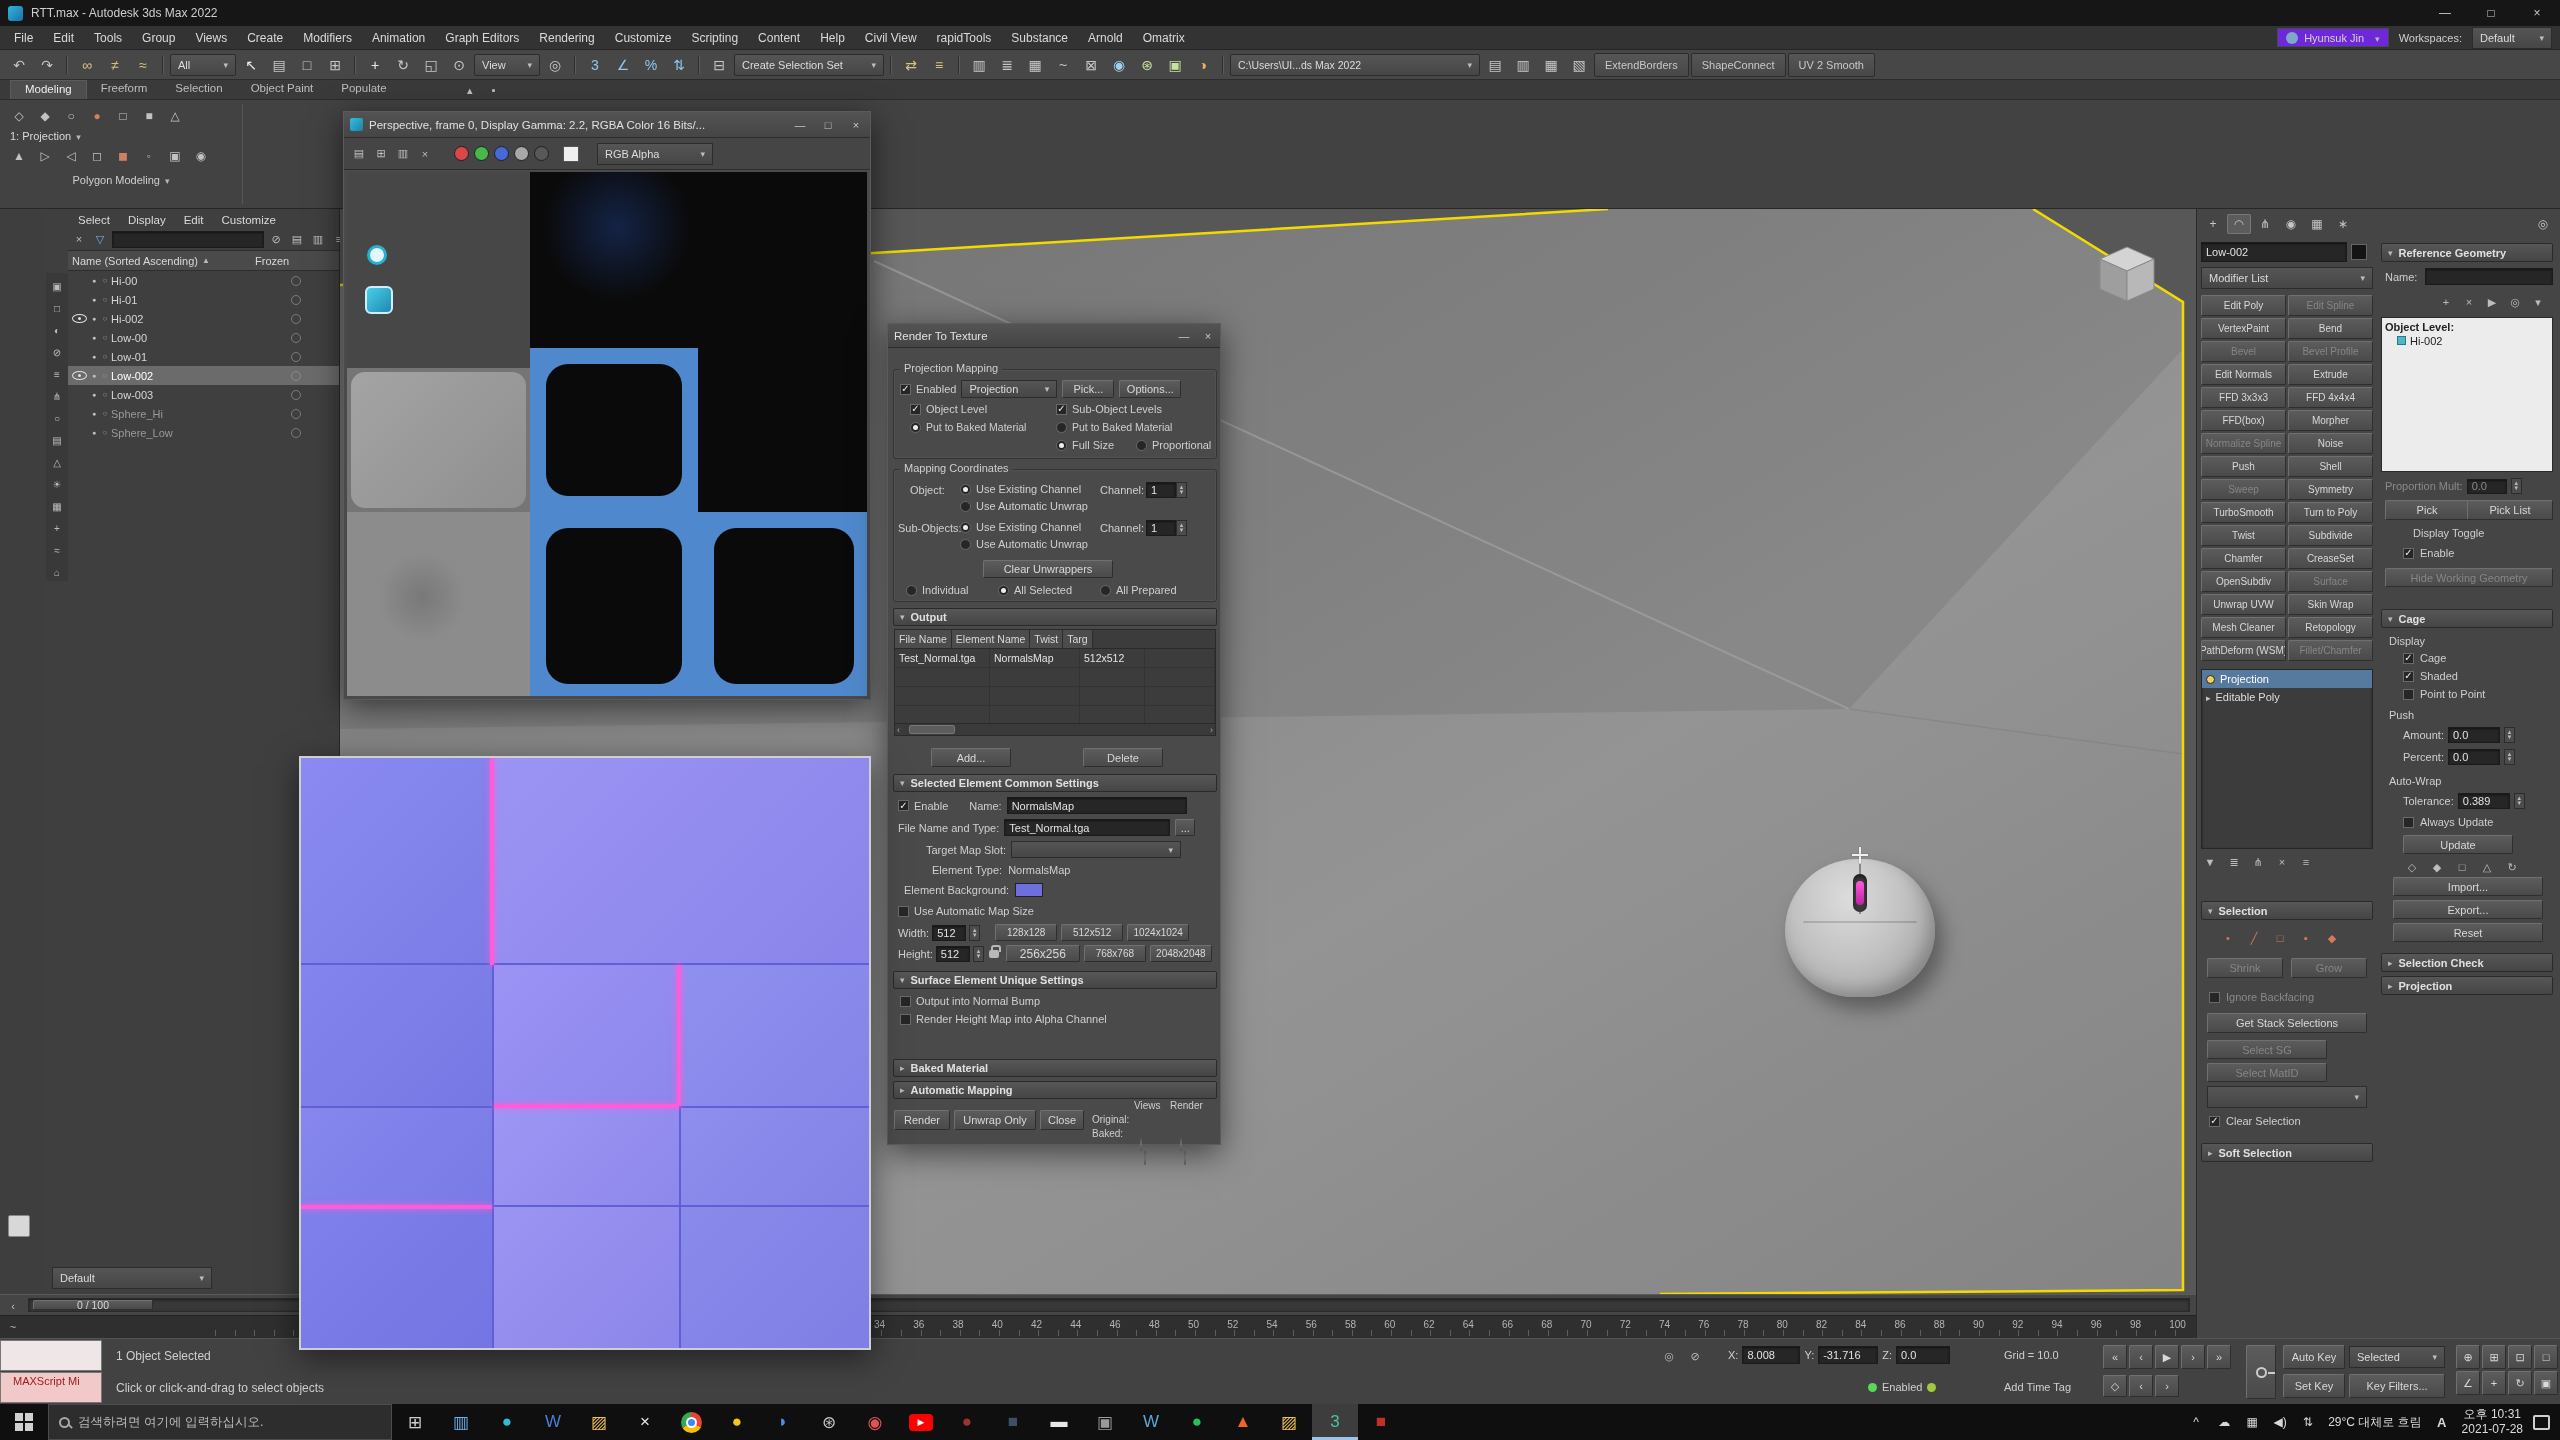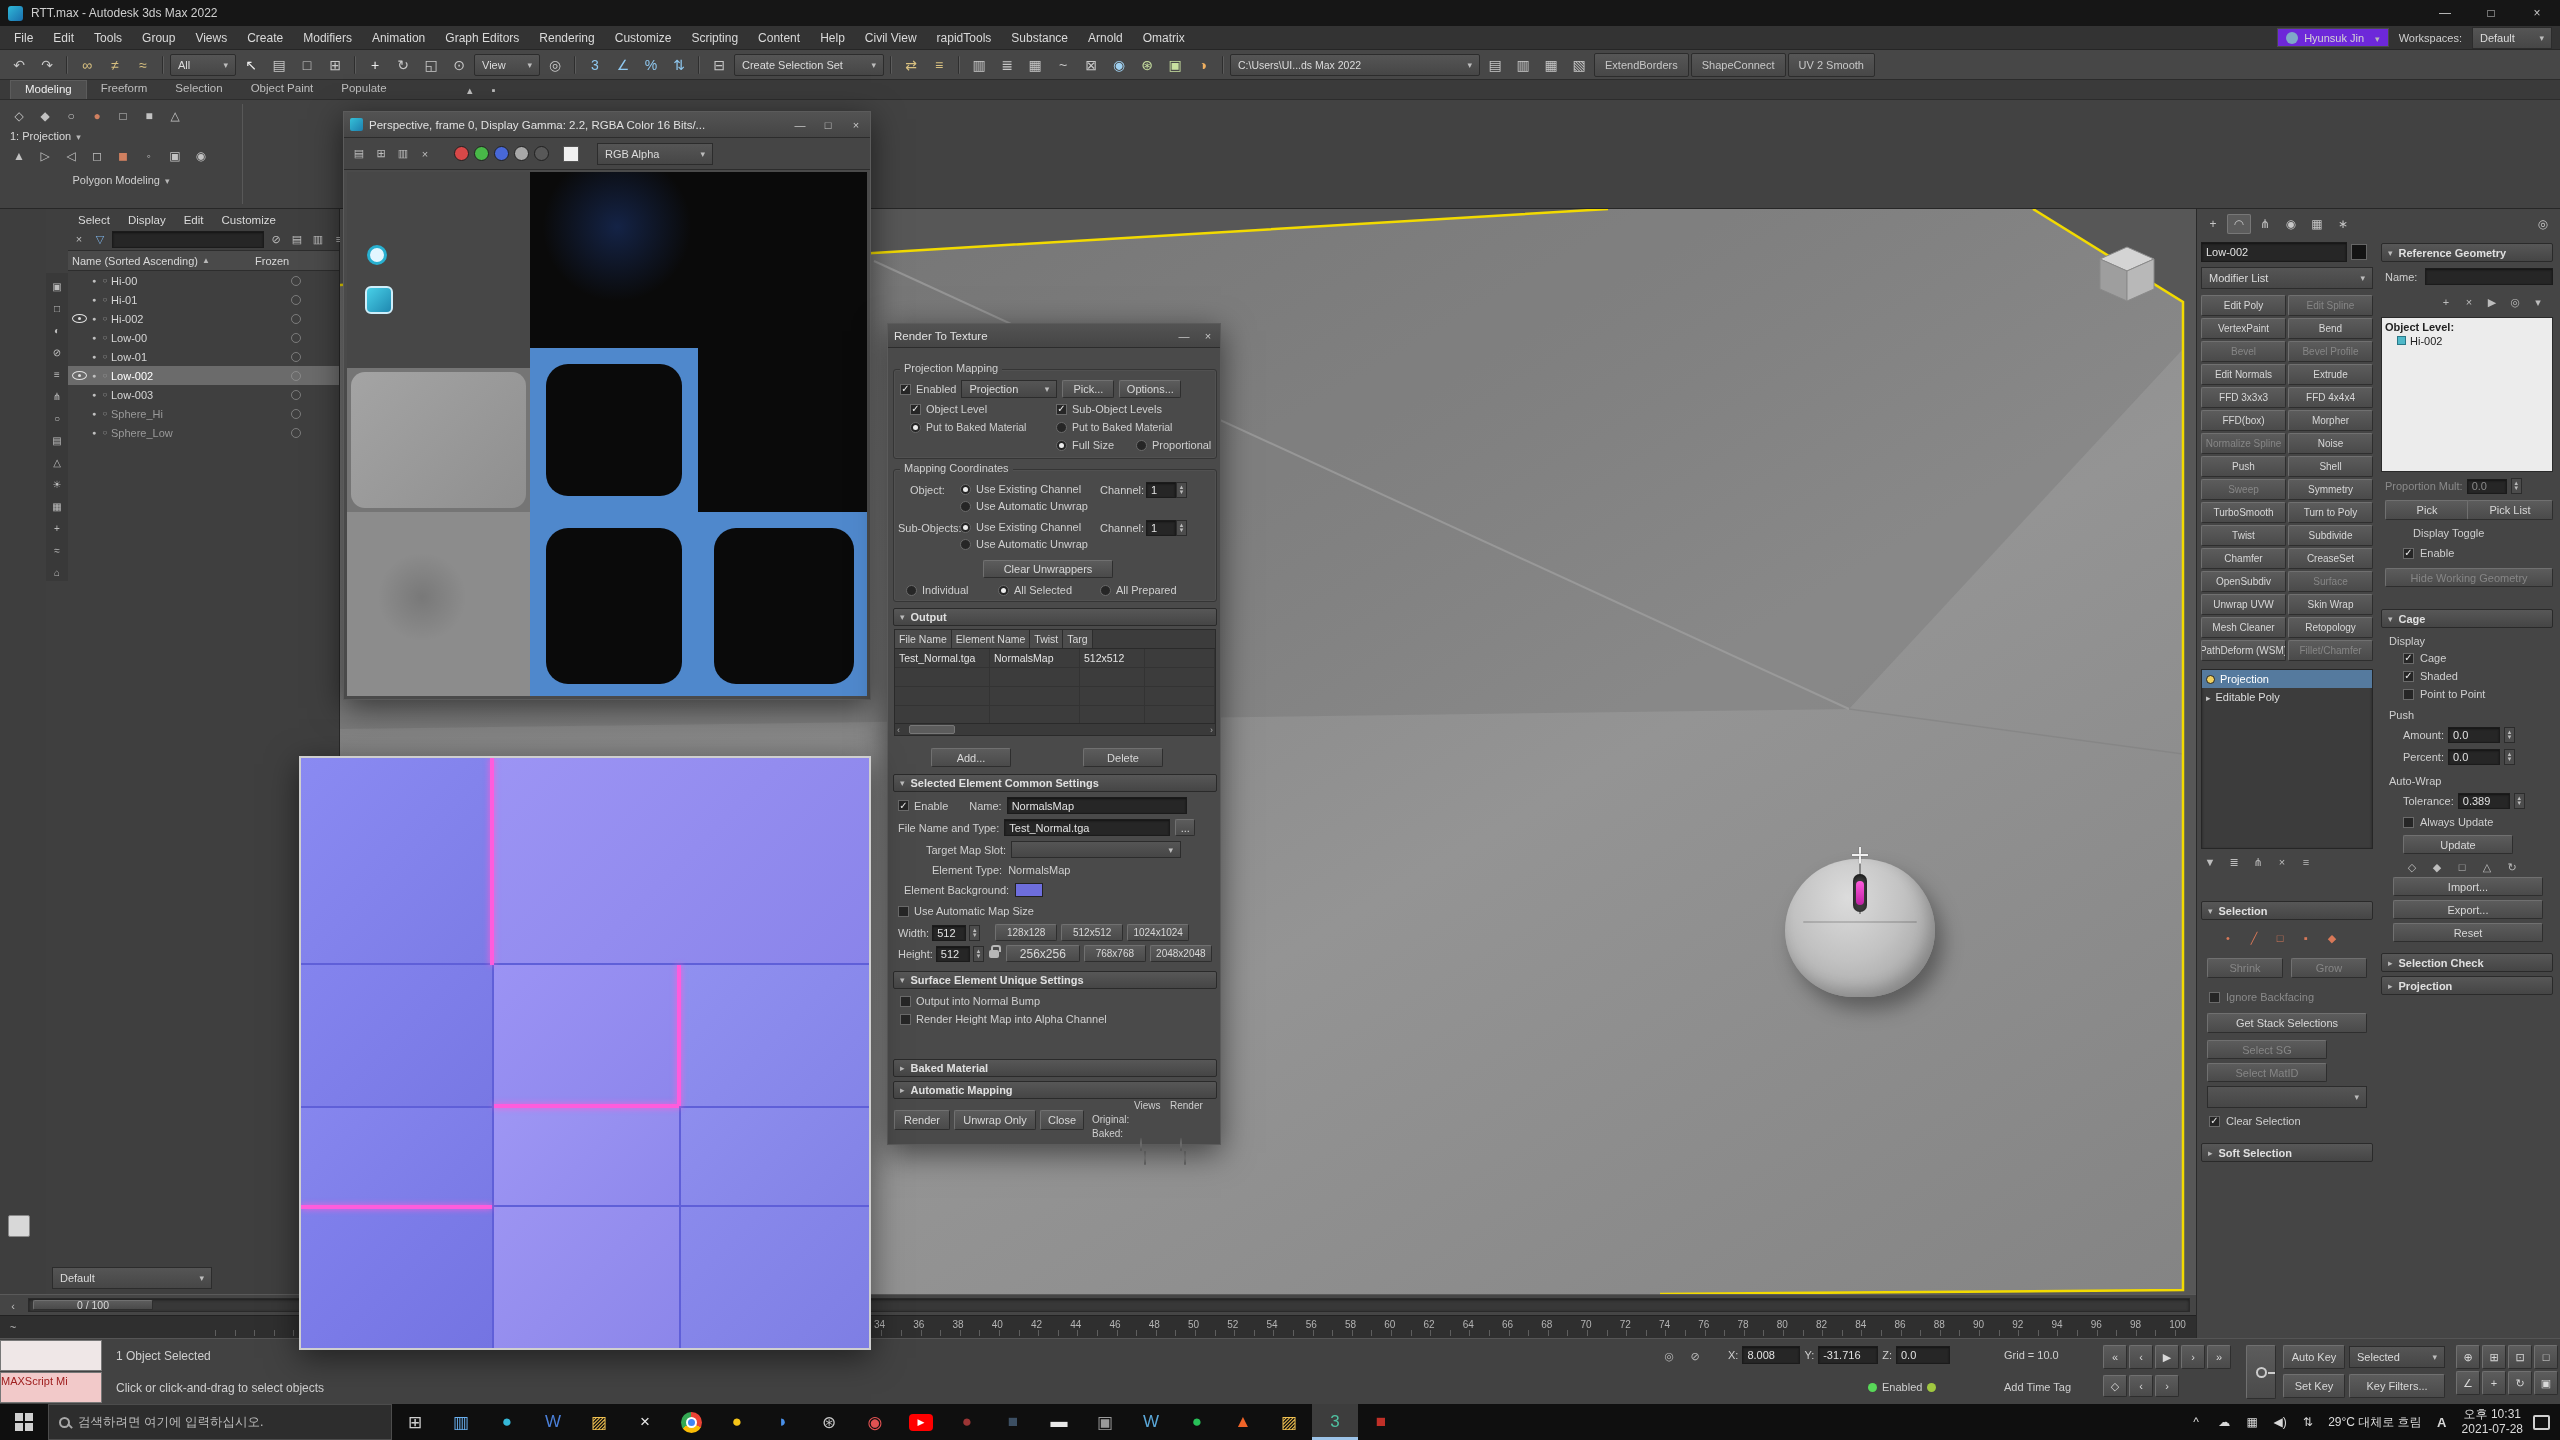--- a/index.html
+++ b/index.html
@@ -931,21 +931,21 @@
         <span class="rnum">92</span>
         <span class="rnum">94</span>
         <span class="rnum">96</span>
         <span class="rnum">98</span>
         <span class="rnum">100</span>
       </div>
   </div>
 
   <div class="abs statusbar" style="left:0;top:1338px;width:2560px;height:66px">
     <div class="abs" style="left:0;top:1px;width:102px;height:31px;background:#efe7e7;border:1px solid #777"></div>
-    <div class="abs" style="left:0;top:33px;width:102px;height:31px;background:#f2c9c9;border:1px solid #777;color:#a02020;font-size:11px;padding:2px 0;overflow:hidden">MAXScript Mi</div>
+    <div class="abs" style="left:0;top:33px;width:102px;height:31px;background:#f2c9c9;border:1px solid #777;color:#a02020;font-size:11px;padding:2px 12px;overflow:hidden">MAXScript Mi</div>
     <span class="abs lbl" style="left:116px;top:10px;font-size:12px">1 Object Selected</span>
     <span class="abs lbl" style="left:116px;top:42px;font-size:12px">Click or click-and-drag to select objects</span>
     <div class="abs row" style="left:1660px;top:8px;gap:8px">
 
     <div class="xic">
           <span class="g">◎</span>
         </div>
         <div class="xic">
           <span class="g">⊘</span>
         </div>

